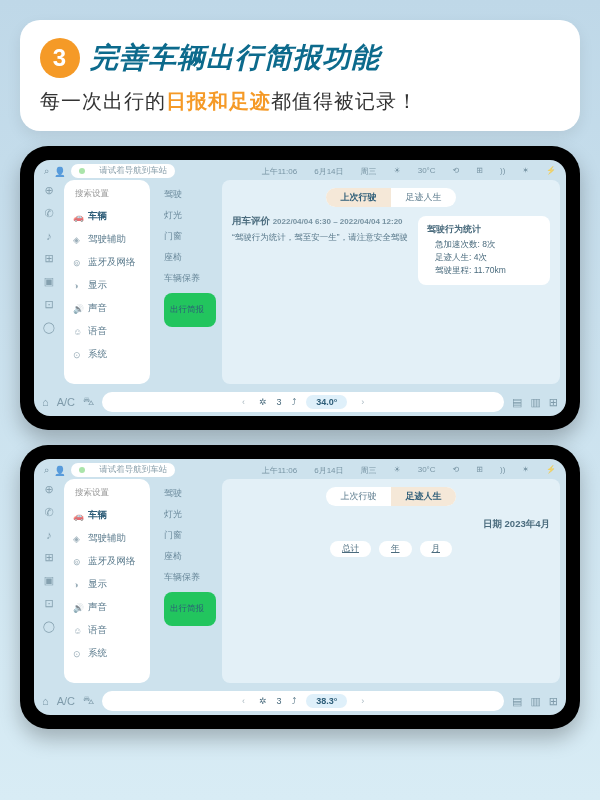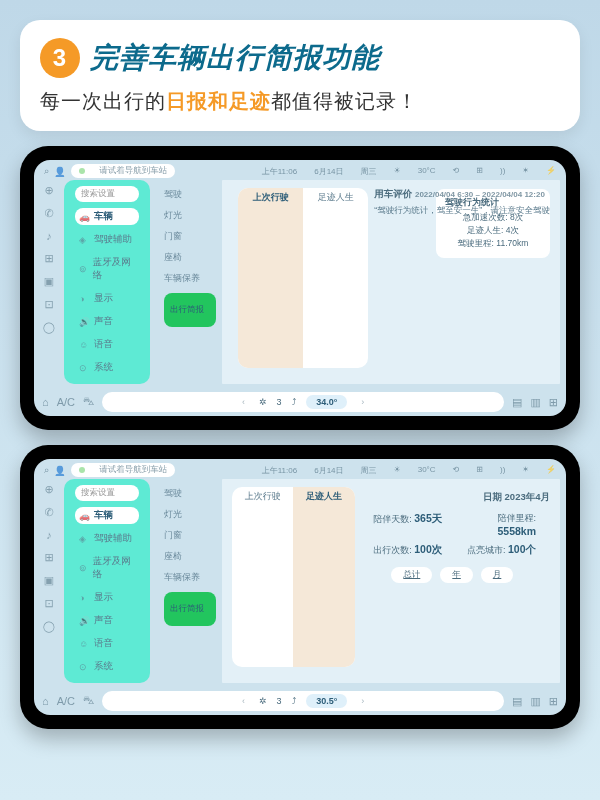--- a/index.html
+++ b/index.html
@@ -22,41 +22,41 @@
 .status .left span,.status .right span { opacity:.65; }
 .pill { background:#fff; border-radius:10px; padding:1px 8px; font-size:8.5px; display:flex; align-items:center; gap:14px; }
 .dot-g { width:6px;height:6px;border-radius:50%;background:#7dd67d; }
 .status .right { margin-left:auto; display:flex; gap:17px; font-size:8px; }
 
 
 .main { flex:1; display:flex; padding:0 6px 4px; gap:6px; }
 .iconrail { width:18px; display:flex; flex-direction:column; gap:10px; padding-top:4px; align-items:center; opacity:.55; }
 .iconrail span { font-size:11px; }
 
-.nav1 { width:86px; background:#5eead4; border-radius:10px; padding:6px 11px; display:flex; flex-direction:column; gap:6px; }
+.nav1 { width:86px; background:#ffffff; border-radius:10px; padding:6px 5px; display:flex; flex-direction:column; gap:6px; }
 .search-mini { background:#fff; border-radius:10px; padding:2px 6px; font-size:8.5px; color:#999; }
 .nav-item { display:flex; gap:4px; align-items:center; padding:2px 4px; border-radius:8px; color:#5a7a8c; }
 .nav-item.active { background:#fff; font-weight:700; color:#2d5d78; }
 .nav-ico { width:11px;font-size:9px;opacity:.6; }
 
 .nav2 { width:52px; display:flex; flex-direction:column; gap:8px; padding-top:8px;margin-left:8px; }
 .nav2 span { color:#6b8a9c; font-size:9px; }
 .nav2 .pill2 { background:#22c55e; border-radius:8px; padding:11px 6px; font-size:8.5px; font-weight:400; color:#2d5d78; }
 
-.panel { flex:1; background:#e3f0f7; border-radius:1px; padding:8px 10px; display:flex; }
+.panel { flex:1; background:#e3f0f7; border-radius:8px; padding:8px 10px; display:flex; flex-direction:column; }
 .tabs { display:flex; gap:0; background:#fff; border-radius:10px; width:130px; margin:0 auto 8px; overflow:hidden; }
 .tab { flex:1; text-align:center; padding:3px 0; font-size:9px; color:#5a7a8c; }
 .tab.active { background:#f5e8d8; color:#2d5d78; font-weight:600; }
 
 .rating h4 { font-size:9.5px; font-weight:600; }
 .rating .tm { font-size:8px; opacity:.7; }
 .rating .quote { font-size:8.5px; margin-top:4px; color:#5a7a8c; }
-.stats-card { background:#fff; border-radius:8px; padding:7px 9px; width:114px; margin-left:auto; margin-top:-28px; font-size:8.5px; color:#4a6b7d; }
+.stats-card { background:#fff; border-radius:8px; padding:7px 9px; width:132px; margin-left:auto; margin-top:-28px; font-size:8.5px; color:#4a6b7d; }
 .stats-card h5 { font-size:9px; margin-bottom:3px; }
-.stats-card div { margin:1px 8px;text-align:center; }
+.stats-card div { margin:1px 8px; }
 
 .life { text-align:right; }
 .life h5 { font-size:9.5px; margin:4px 0 8px; }
 .grid2 { display:grid; grid-template-columns:1fr 1fr; gap:6px 20px; padding:0 14px; }
 .grid2 div { font-size:9px; }
 .grid2 b { font-size:10.5px; color:#2d5d78; }
 .chips { display:flex; gap:8px; justify-content:center; margin-top:10px;text-decoration:underline; }
 .chip { background:#fff; border-radius:10px; padding:2px 12px; font-size:8.5px; }
 
 
@@ -261,44 +261,38 @@
         <span>车辆保养</span>
         <span class="pill2">出行简报</span>
       </div>
       <div class="panel">
         <div class="tabs">
           <div class="tab">上次行驶</div>
           <div class="tab active">足迹人生</div>
         </div>
         <div class="life">
           <h5>日期 2023年4月</h5>
-          <div class="grid2">
-            <div><span>陪伴天数:</span> <b>365天</b></div>
-            <div><span>陪伴里程:</span> <b>5558km</b></div>
-            <div><span>出行次数:</span> <b>100次</b></div>
-            <div><span>点亮城市:</span> <b>100个</b></div>
-          </div>
           <div class="chips">
             <span class="chip">总计</span>
             <span class="chip">年</span>
             <span class="chip">月</span>
           </div>
         </div>
       </div>
     </div>
     <div class="dock">
       <span class="dock-ico">⌂</span>
       <span class="dock-ico">A/C</span>
       <span class="dock-ico">⛍</span>
       <div class="climate">
         <span class="arr">‹</span>
         <span>✲</span>
           <span>3</span>
         <span>⤴</span>
-        <span class="temp-pill">30.5°</span>
+        <span class="temp-pill">38.3°</span>
         <span class="arr">›</span>
       </div>
       <span class="dock-ico">▤</span>
       <span class="dock-ico">▥</span>
       <span class="dock-ico">⊞</span>
     </div>
   </div>
 </div>
 
 </body></html>

